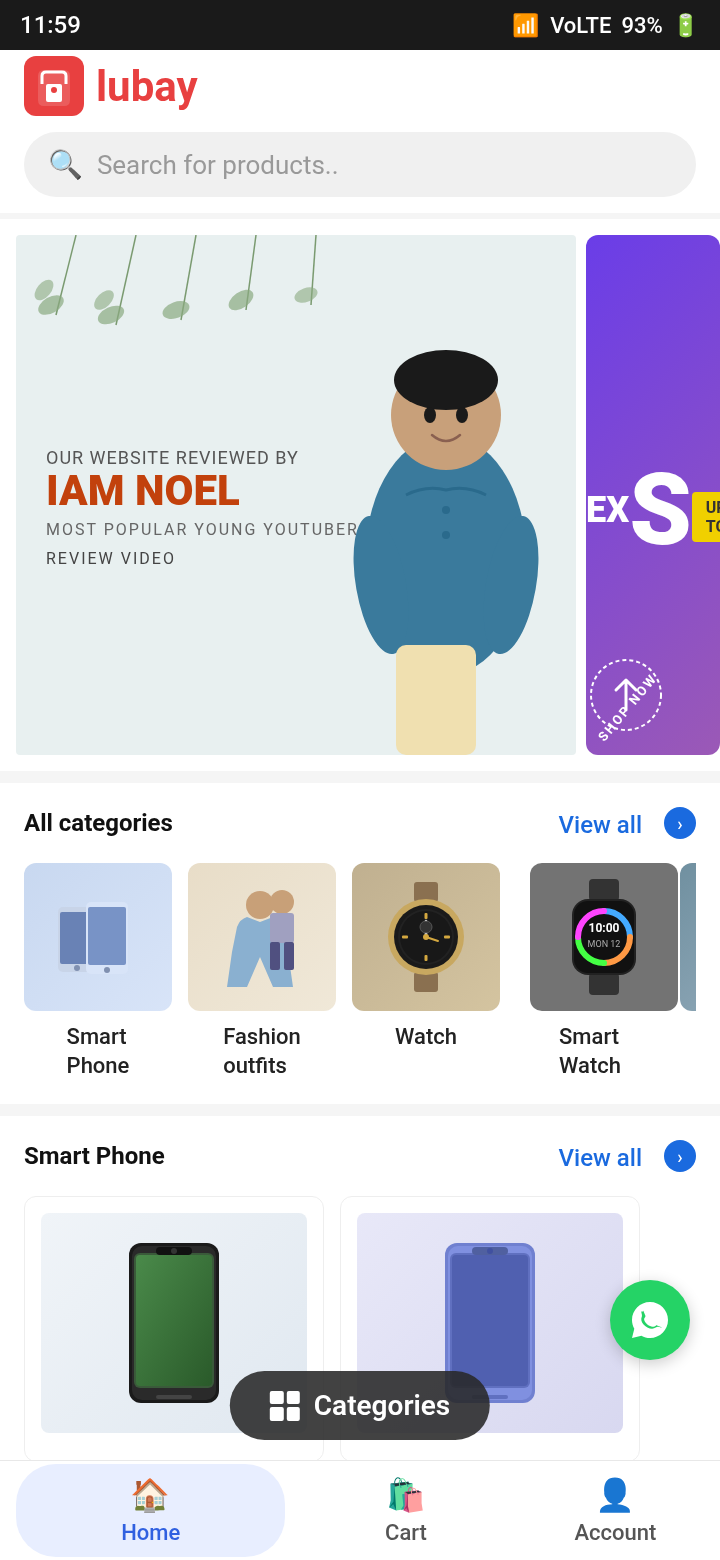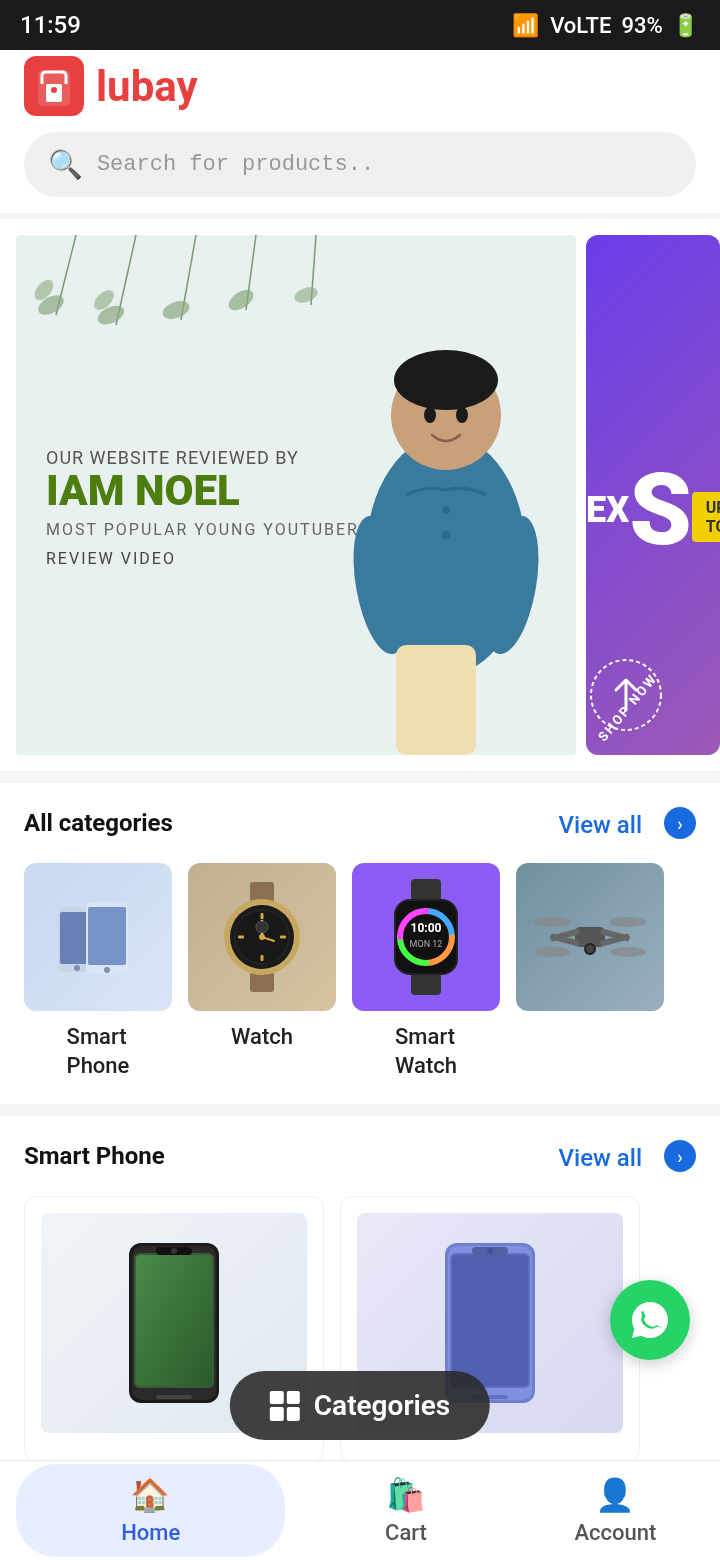--- a/index.html
+++ b/index.html
@@ -61,22 +61,21 @@
       align-items: center;
       padding: 16px 24px;
       gap: 14px;
     }
     .search-icon {
       color: #999;
       font-size: 28px;
     }
     .search-placeholder {
       color: #999;
-      font-size: 22px;
-      font-family: Liberation Mono, monospace;
+      font-size: 26px;
     }
 
     
     .banner-section {
       padding: 16px 0;
       background: white;
       margin-top: 6px;
       overflow: hidden;
       display: flex;
       gap: 10px;
@@ -100,21 +99,21 @@
     }
     .banner-sub {
       font-size: 18px;
       color: #555;
       letter-spacing: 1px;
       text-transform: uppercase;
     }
     .banner-title {
       font-size: 42px;
       font-weight: 900;
-      color: #4d7c0f;
+      color: #c2410c;
       line-height: 1.1;
     }
     .banner-desc {
       font-size: 16px;
       color: #666;
       text-transform: uppercase;
       letter-spacing: 2px;
       margin-top: 6px;
       text-align: right;
     }
@@ -197,21 +196,21 @@
       height: 148px;
       border-radius: 12px;
       overflow: hidden;
       display: flex;
       align-items: center;
       justify-content: center;
     }
     .cat-smartphone { background: linear-gradient(135deg, #c8d8f0, #d8e4f8); }
     .cat-fashion { background: linear-gradient(135deg, #e8ddc8, #f0e8d8); }
     .cat-watch { background: linear-gradient(135deg, #c0b090, #d4c4a0); }
-    .cat-smartwatch { background: #8b5cf6; }
+    .cat-smartwatch { background: #737373; margin-left: 28px; }
     .cat-drone { background: linear-gradient(135deg, #7090a0, #9ab0c0); }
     .category-label {
       font-size: 22px;
       color: #222;
       text-align: left;
       font-weight: 500;
       line-height: 1.3;
     }
 
     
@@ -441,20 +440,36 @@
           <rect x="22" y="35" width="34" height="52" rx="2" fill="#4060a0" opacity="0.7"></rect>
           <circle cx="39" cy="91" r="3" fill="#8090b0"></circle>
           <rect x="48" y="25" width="42" height="72" rx="5" fill="#d8e4f8"></rect>
           <rect x="50" y="30" width="38" height="58" rx="2" fill="#5070b0" opacity="0.7"></rect>
           <circle cx="69" cy="93" r="3" fill="#8090b0"></circle>
         </svg>
       </div>
       <span class="category-label">Smart<br>Phone</span>
     </div>
 
+    <div class="category-item">
+      <div class="category-image cat-fashion">
+        <svg width="120" height="120" viewBox="0 0 120 120">
+
+          <circle cx="58" cy="28" r="14" fill="#c8a078"></circle>
+          <path d="M35 50 Q38 42 45 40 L58 45 L71 40 Q78 42 81 50 L85 75 L30 75 Z" fill="#8ab0d0"></path>
+          <path d="M30 75 L25 110 L45 110 L58 80 L71 110 L91 110 L86 75 Z" fill="#8ab0d0"></path>
+
+          <circle cx="80" cy="25" r="12" fill="#c8a078"></circle>
+          <rect x="68" y="36" width="24" height="30" rx="3" fill="#a0a0c0"></rect>
+          <rect x="68" y="65" width="10" height="28" rx="2" fill="#505080"></rect>
+          <rect x="82" y="65" width="10" height="28" rx="2" fill="#505080"></rect>
+        </svg>
+      </div>
+      <span class="category-label">Fashion<br>outfits</span>
+    </div>
 
     <div class="category-item">
       <div class="category-image cat-watch">
         <svg width="120" height="120" viewBox="0 0 120 120">
 
           <rect x="48" y="5" width="24" height="20" rx="3" fill="#8a7050"></rect>
           <rect x="48" y="95" width="24" height="20" rx="3" fill="#8a7050"></rect>
 
           <circle cx="60" cy="60" r="38" fill="#c8a860"></circle>
           <circle cx="60" cy="60" r="32" fill="#1a1a1a"></circle>

